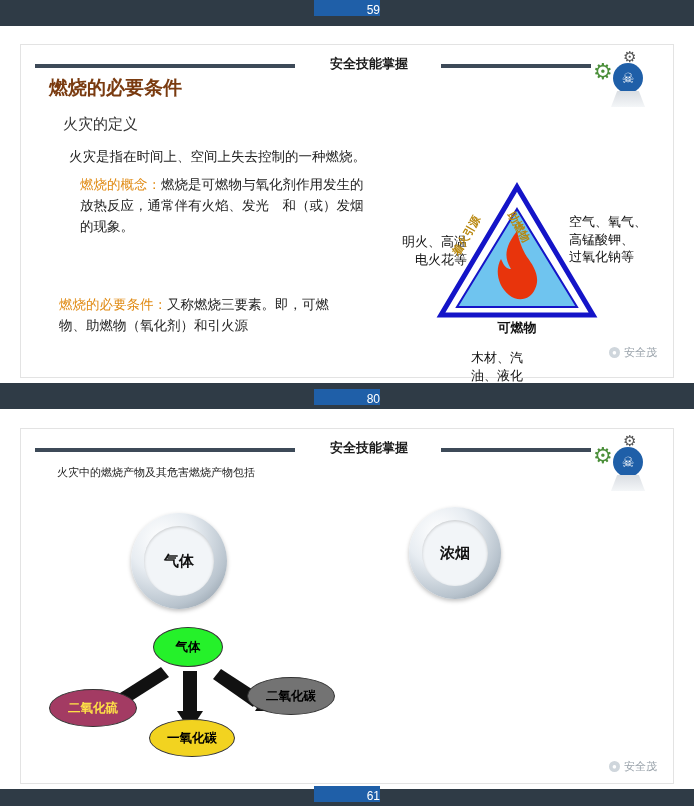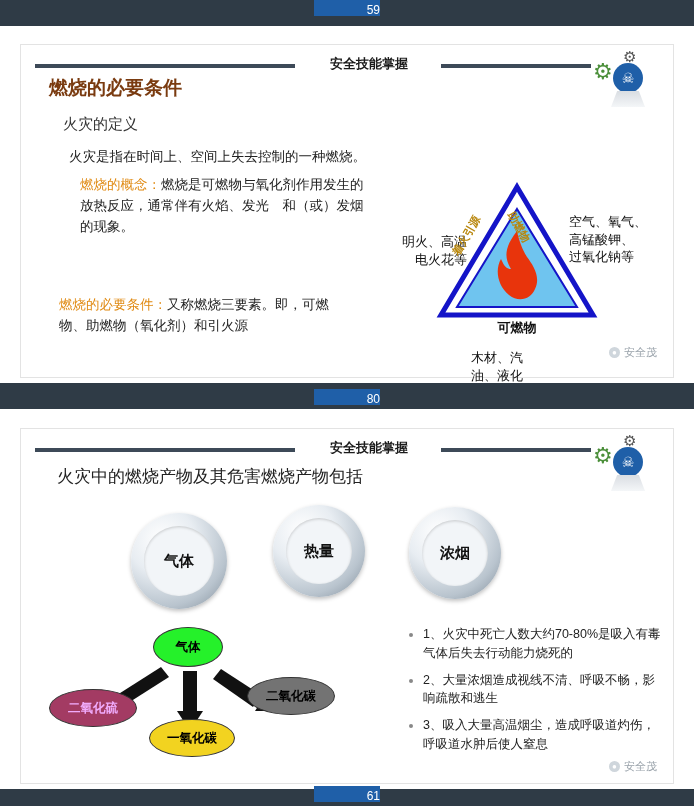--- a/index.html
+++ b/index.html
@@ -160,21 +160,21 @@
     font-size: 11px; color: #b8860b; font-weight: bold;
     transform: rotate(60deg);
     transform-origin: left top;
     white-space: nowrap;
   }
 
   
   .s2-title {
     position: absolute;
     left: 36px; top: 36px;
-    font-size: 17px;
+    font-size: 11px;
     color: #222;
   }
   .ball {
     position: absolute;
     border-radius: 50%;
     background: radial-gradient(circle at 32% 28%, #ffffff 0%, #e8edf2 35%, #b9c4ce 70%, #7d8a96 100%);
     box-shadow: 0 2px 4px rgba(0,0,0,0.25);
     display: flex; align-items: center; justify-content: center;
     text-align: center;
     font-size: 15px; font-weight: bold; color: #111;
@@ -193,21 +193,21 @@
 
   .node {
     position: absolute;
     border-radius: 50%;
     border: 1px solid #333;
     display: flex; align-items: center; justify-content: center;
     font-size: 12.5px; font-weight: bold; color: #000;
     text-align: center;
   }
   .n-center { left: 132px; top: 198px; width: 70px; height: 40px; background: #25f12a; }
-  .n-left   { left: 28px;  top: 260px; width: 88px; height: 38px; background: #a33b63; color:#f0abfc; }
+  .n-left   { left: 28px;  top: 260px; width: 88px; height: 38px; background: #a33b63; color:#fde047; }
   .n-bottom { left: 128px; top: 290px; width: 86px; height: 38px; background: #f2d320; }
   .n-right  { left: 226px; top: 248px; width: 88px; height: 38px; background: #737373; text-align: center; }
 
   .rlist {
     position: absolute;
     left: 386px; top: 196px;
     width: 258px;
     font-size: 12.5px;
     color: #222;
     line-height: 1.5;
@@ -309,48 +309,38 @@
         <div class="badge-circle">☠</div>
         <div class="badge-stem"></div>
       </div>
     </div>
 
     <div class="s2-title">火灾中的燃烧产物及其危害燃烧产物包括</div>
 
     <div class="ball ball-1">
       <div class="inner">气体</div>
     </div>
-    <div class="ball ball-2">
-      <div class="inner">热量</div>
-    </div>
     <div class="ball ball-3">
       <div class="inner">浓烟</div>
     </div>
 
     <svg width="330" height="200" style="position:absolute;left:0;top:190px;">
       <path d="M140 48 L96 76 L104 86 L148 58 Z" fill="#111"></path>
       <path d="M88 72 L78 92 L100 92 Z" fill="#111"></path>
       <path d="M162 52 L162 94 L176 94 L176 52 Z" fill="#111"></path>
       <path d="M156 92 L182 92 L169 112 Z" fill="#111"></path>
       <path d="M200 50 L240 76 L232 88 L192 60 Z" fill="#111"></path>
       <path d="M248 70 L258 92 L234 92 Z" fill="#111"></path>
     </svg>
 
     <div class="node n-center">气体</div>
     <div class="node n-left">二氧化硫</div>
     <div class="node n-bottom">一氧化碳</div>
     <div class="node n-right">二氧化碳</div>
 
-    <div class="rlist">
-      <ul>
-        <li>1、火灾中死亡人数大约70-80%是吸入有毒气体后失去行动能力烧死的</li>
-        <li>2、大量浓烟造成视线不清、呼吸不畅，影响疏散和逃生</li>
-        <li>3、吸入大量高温烟尘，造成呼吸道灼伤，呼吸道水肿后使人窒息</li>
-      </ul>
-    </div>
 
     <div class="wm wm-2">
       <span class="dot">●</span>
       <span>安全茂</span>
     </div>
   </div>
 
   <div class="darkbar bar-2"></div>
   <div class="pagenum pn-2">61</div>
 

